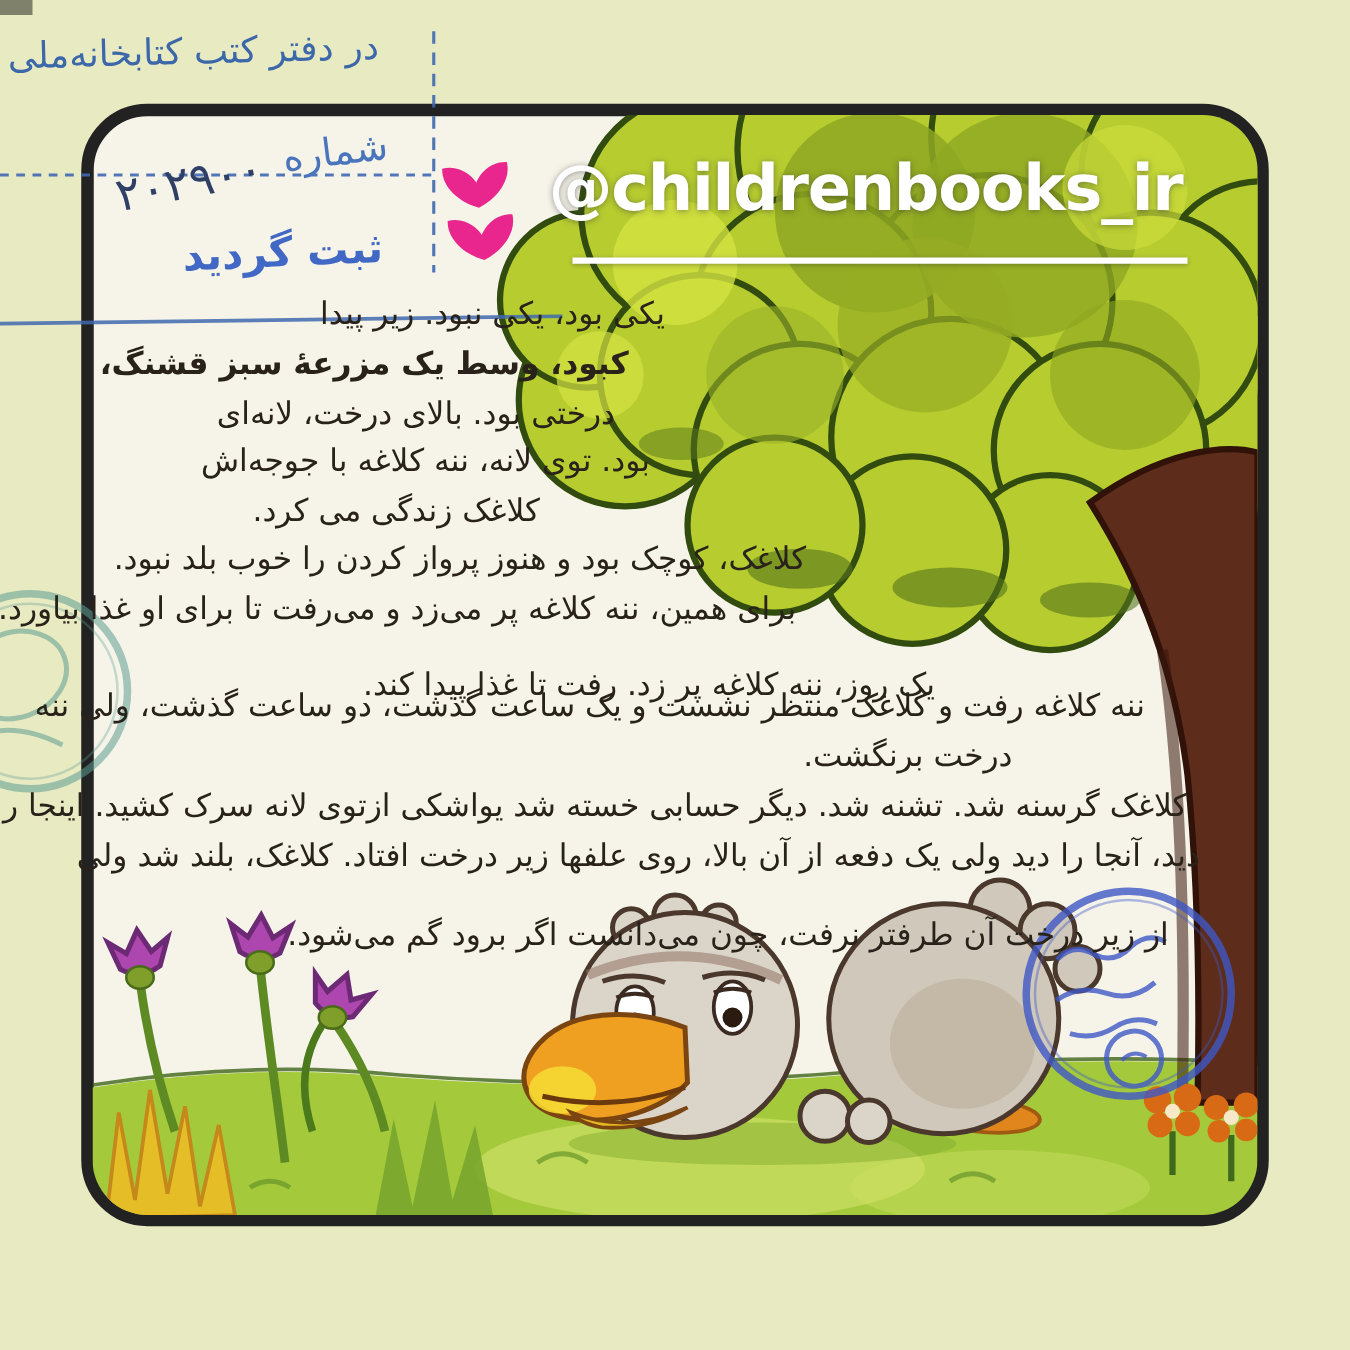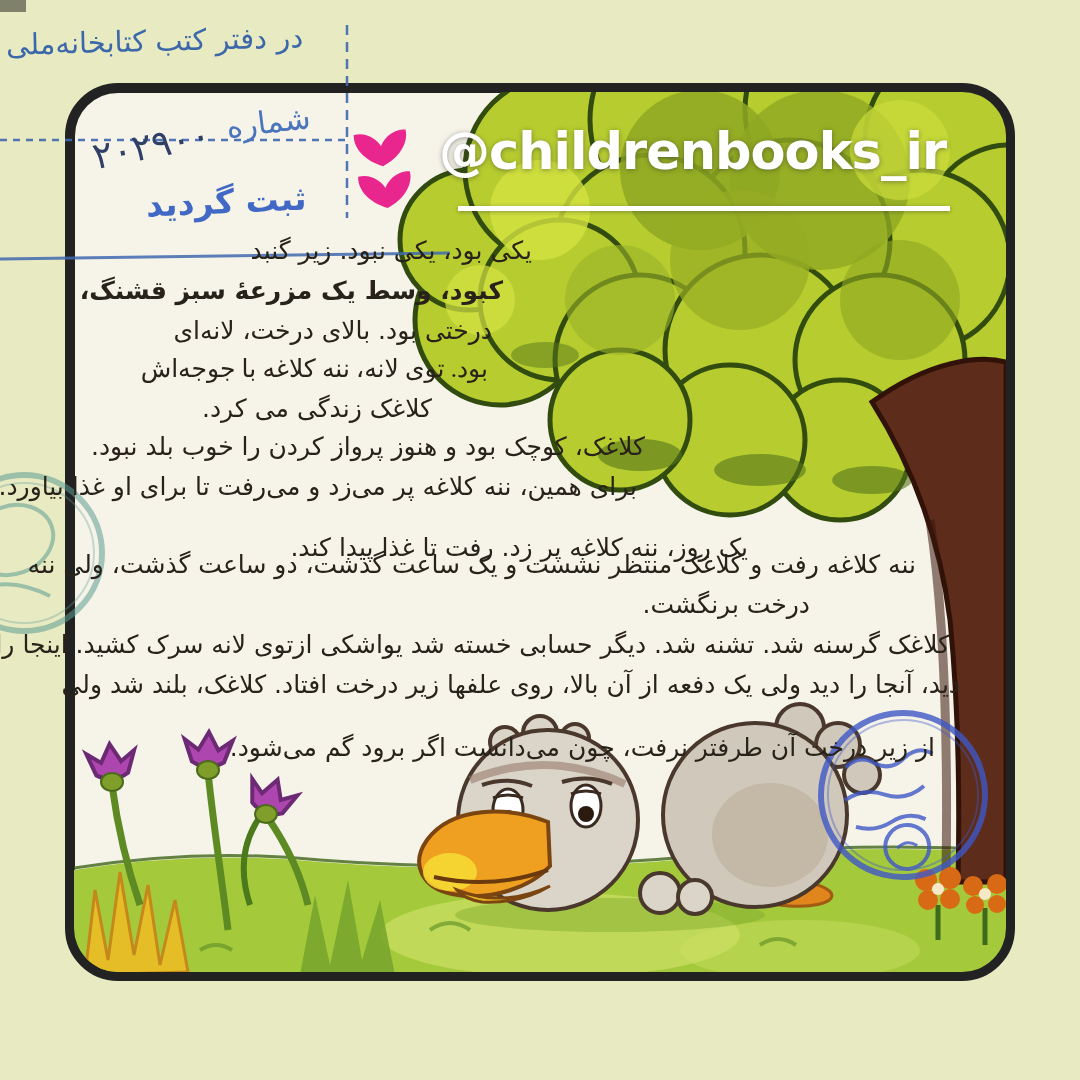--- a/index.html
+++ b/index.html
@@ -20,21 +20,21 @@
   .wm-text{font-size:51px;font-weight:bold;color:#ffffff;letter-spacing:-1px;
            text-shadow:0 1px 5px rgba(50,50,50,.5);margin-left:17px;}
   .wm-underline{position:absolute;left:458px;top:206px;width:492px;height:5px;background:#ffffff;
                 box-shadow:0 1px 4px rgba(50,50,50,.4);}
 
   
   .sl{position:absolute;direction:rtl;white-space:nowrap;font-size:25px;color:#29221a;}
   .sl1{top:236px;right:548px;}
   .sl2{top:276px;right:577px;font-weight:bold;}
   .sl3{top:316px;right:588px;}
-  .sl4{top:354px;right:592px;font-family:Liberation Serif, serif;}
+  .sl4{top:354px;right:560px;}
   .sl5{top:394px;right:648px;}
   .sl6{top:432px;right:435px;}
   .sl7{top:472px;right:443px;margin-left:11px;}
   .sl8{top:497px;right:332px;margin-top:36px;}
   .sl9{top:550px;right:164px;text-align:center;}
   .sl10{top:590px;right:270px;}
   .sl11{top:630px;right:130px;}
   .sl12{top:670px;right:120px;}
   .sl13{top:710px;right:145px;margin-top:23px;}
 </style>
@@ -213,21 +213,21 @@
     <svg class="wm-logo" viewBox="0 0 74 96">
       <g fill="#e8268e" transform="rotate(-6 37 48)">
         <path d="M10,6 C24,4 33,14 36,20 C39,14 48,4 62,6 C64,20 52,34 36,40 C20,34 8,20 10,6 Z"></path>
         <path d="M10,48 C24,46 33,56 36,62 C39,56 48,46 62,48 C64,62 52,76 36,82 C20,76 8,62 10,48 Z"></path>
       </g>
     </svg>
     <span class="wm-text">@childrenbooks_ir</span>
   </div>
   <div class="wm-underline"></div>
 
-  <div class="sl sl1">یکی بود، یکی نبود. زیر گنبد</div>
+  <div class="sl sl1">یکی بود، یکی نبود. زیر پیدا</div>
   <div class="sl sl2">کبود، وسط یک مزرعهٔ سبز قشنگ،</div>
   <div class="sl sl3">درختی بود. بالای درخت، لانه‌ای</div>
   <div class="sl sl4">بود. توی لانه، ننه کلاغه با جوجه‌اش</div>
   <div class="sl sl5">کلاغک زندگی می کرد.</div>
   <div class="sl sl6">کلاغک، کوچک بود و هنوز پرواز کردن را خوب بلد نبود.</div>
   <div class="sl sl7">برای همین، ننه کلاغه پر می‌زد و می‌رفت تا برای او غذا بیاورد.</div>
   <div class="sl sl8">یک روز، ننه کلاغه پر زد. رفت تا غذا پیدا کند.</div>
   <div class="sl sl9">ننه کلاغه رفت و کلاغک منتظر نشست و یک ساعت گذشت، دو ساعت گذشت، ولی ننه</div>
   <div class="sl sl10">درخت برنگشت.</div>
   <div class="sl sl11">کلاغک گرسنه شد. تشنه شد. دیگر حسابی خسته شد یواشکی ازتوی لانه سرک کشید. اینجا را</div>

